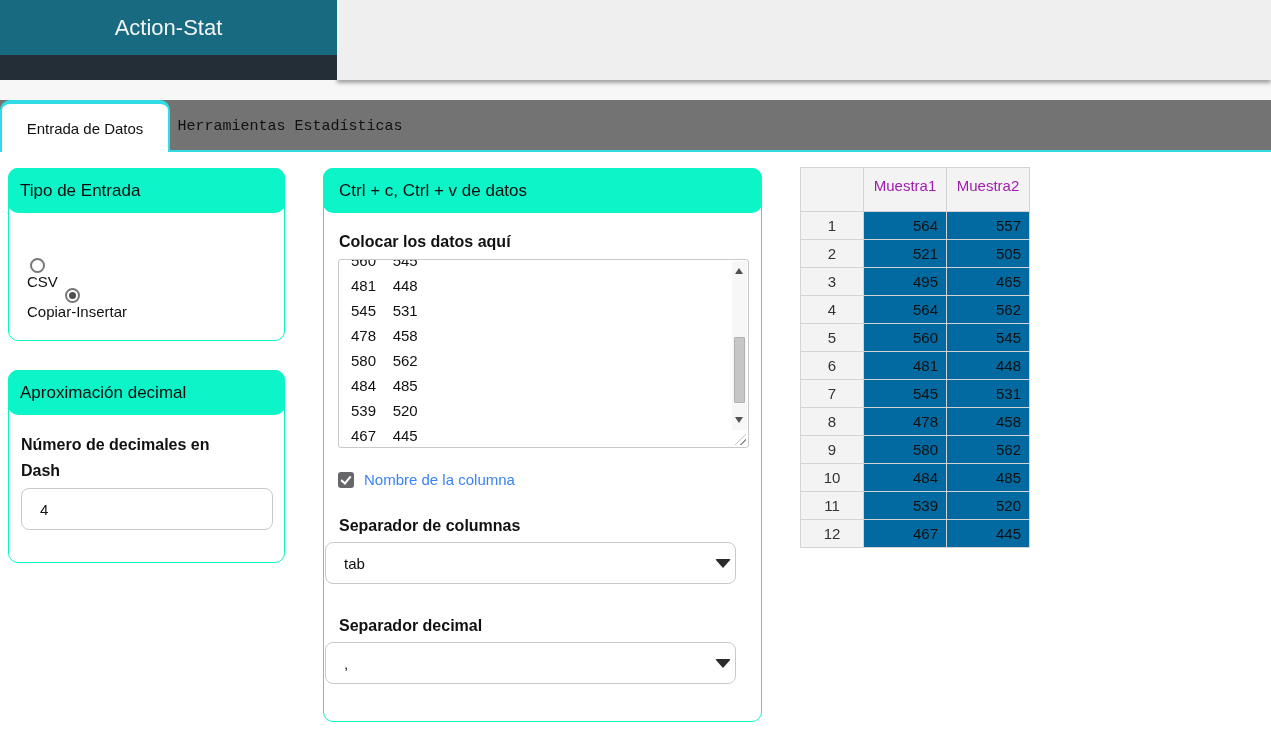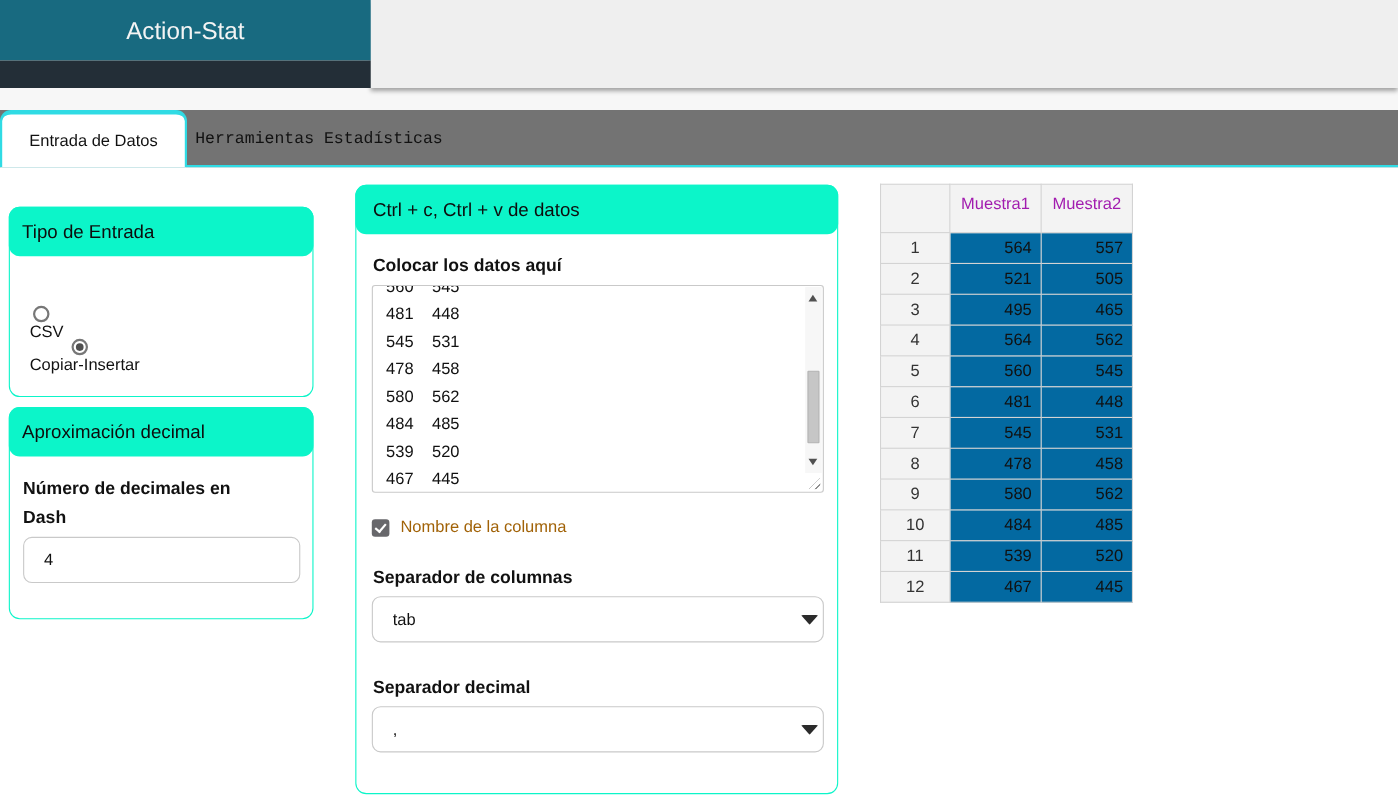--- a/index.html
+++ b/index.html
@@ -23,21 +23,21 @@
   .tab.active { left:0; width:170px; background:#fff; z-index:5;
     border:2px solid #30dbe4; border-top-width:4px; border-bottom:none; border-radius:10px 10px 0 0; }
   .tab.inactive { left:160px; width:260px;font-family:Liberation Mono, monospace; }
 
   
   .panel { position:absolute; background:#fff; border:1px solid #0cf5c9; border-radius:10px; }
   .panel-header { position:absolute; left:-1px; top:-1px; right:-1px; height:45px; background:#0cf5c9;
     border-radius:10px; color:#0d0d0d; font-size:17px; display:flex; align-items:center; padding:0 12px; }
   .panel-header.pad16 { padding:16px 16px; }
 
-  #panel-tipo { left:8px; top:168px; width:277px; height:173px;margin-top:20px; }
+  #panel-tipo { left:8px; top:168px; width:277px; height:173px; }
   .radio-row { position:absolute; left:18px; display:flex; align-items:center; font-size:15px; color:#111;flex-direction:column; }
   .radio-row.r1 { top:89px; } .radio-row.r2 { top:119px; }
   .radio { position:relative; width:15px; height:15px; border:2px solid #777; border-radius:50%;
     background:#fff; margin-right:10px; flex:none; }
   .radio.checked::after { content:''; position:absolute; left:2px; top:2px; width:7px; height:7px;
     border-radius:50%; background:#4f4f4f; }
 
   #panel-decimal { left:8px; top:370px; width:277px; height:193px; }
   .field-label { position:absolute; font-weight:bold; font-size:16px; color:#111; line-height:26px; }
   #panel-decimal .field-label { left:12px; top:61px; width:225px; }
@@ -56,29 +56,29 @@
   .sb-arrow { position:absolute; left:3px; width:0; height:0; border-left:4.5px solid transparent;
     border-right:4.5px solid transparent; }
   .sb-up { top:7px; border-bottom:6px solid #515151; }
   .sb-down { bottom:7px; border-top:6px solid #515151; }
   .sb-thumb { position:absolute; left:2px; top:76px; width:11px; height:66px; background:#c6c6c6;
     border:1px solid #b2b2b2; border-radius:1px; }
   .resize-handle { position:absolute; right:2px; bottom:2px; width:11px; height:11px;
     background:repeating-linear-gradient(-45deg, transparent 0 3px, #8f8f8f 3px 4.5px);
     clip-path:polygon(100% 0, 100% 100%, 0 100%); }
 
-  .cb-row { position:absolute; left:14px; top:302px; display:flex; align-items:center; font-size:15px; color:#a16207; }
+  .cb-row { position:absolute; left:14px; top:302px; display:flex; align-items:center; font-size:15px; color:#3b82f6; }
   .checkbox { position:relative; width:16px; height:16px; background:#67676b; border-radius:3px;
     margin-right:10px; flex:none; }
   .checkbox::after { content:''; position:absolute; left:5px; top:2px; width:4px; height:8px;
     border:solid #fff; border-width:0 2px 2px 0; transform:rotate(40deg); }
 
   #sepcol-label { left:15px; top:344px; }
   #sepdec-label { left:15px; top:444px; }
-  .dropdown { position:absolute; left:14px; width:411px; height:42px; border:1px solid #c9c9c9;
+  .dropdown { position:absolute; left:1px; width:411px; height:42px; border:1px solid #c9c9c9;
     border-radius:8px; background:#fff; display:flex; align-items:center; justify-content:space-between;
     padding:0 4px 0 18px; font-size:15px; color:#111; }
   #dd-col { top:373px; } #dd-dec { top:473px; }
   .caret { width:0; height:0; border-left:8px solid transparent; border-right:8px solid transparent;
     border-top:9px solid #2b2b2b; border-radius:2px; }
 
   
   #data-table { position:absolute; left:800px; top:167px; border-collapse:collapse; font-size:15px; }
   #data-table th, #data-table td { border:1px solid #d3d3d3; }
   #data-table th { width:83px; height:44px; background:#f3f3f3; font-weight:normal; color:#a21caf;

